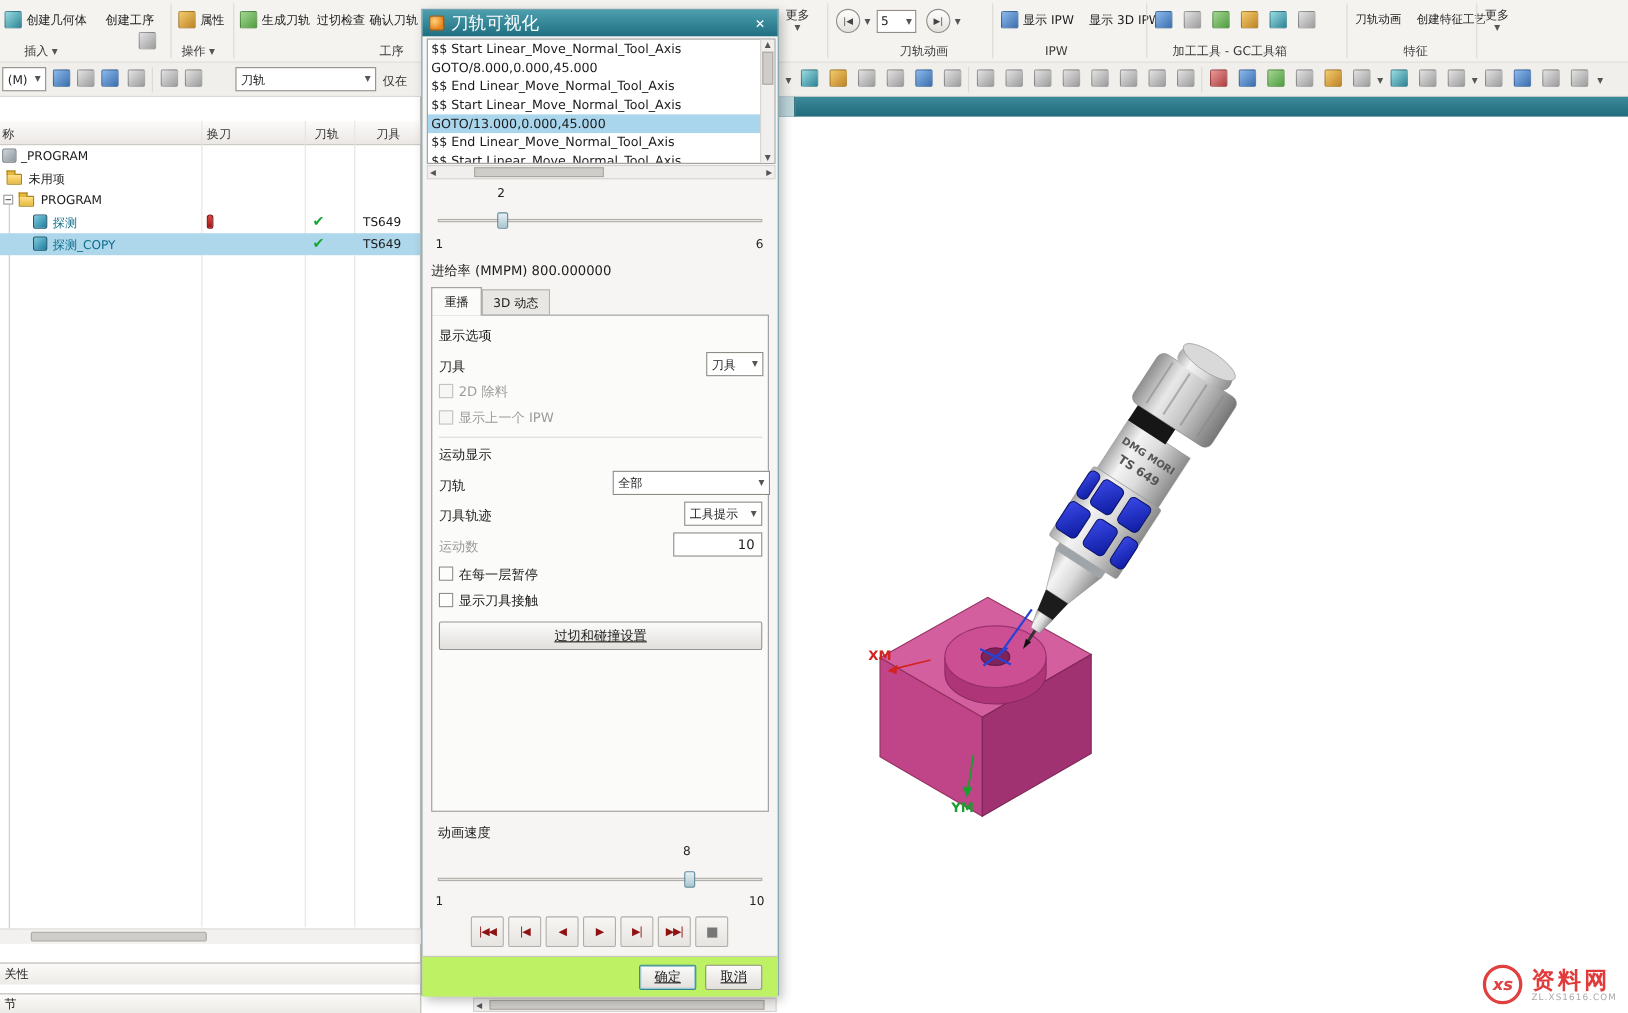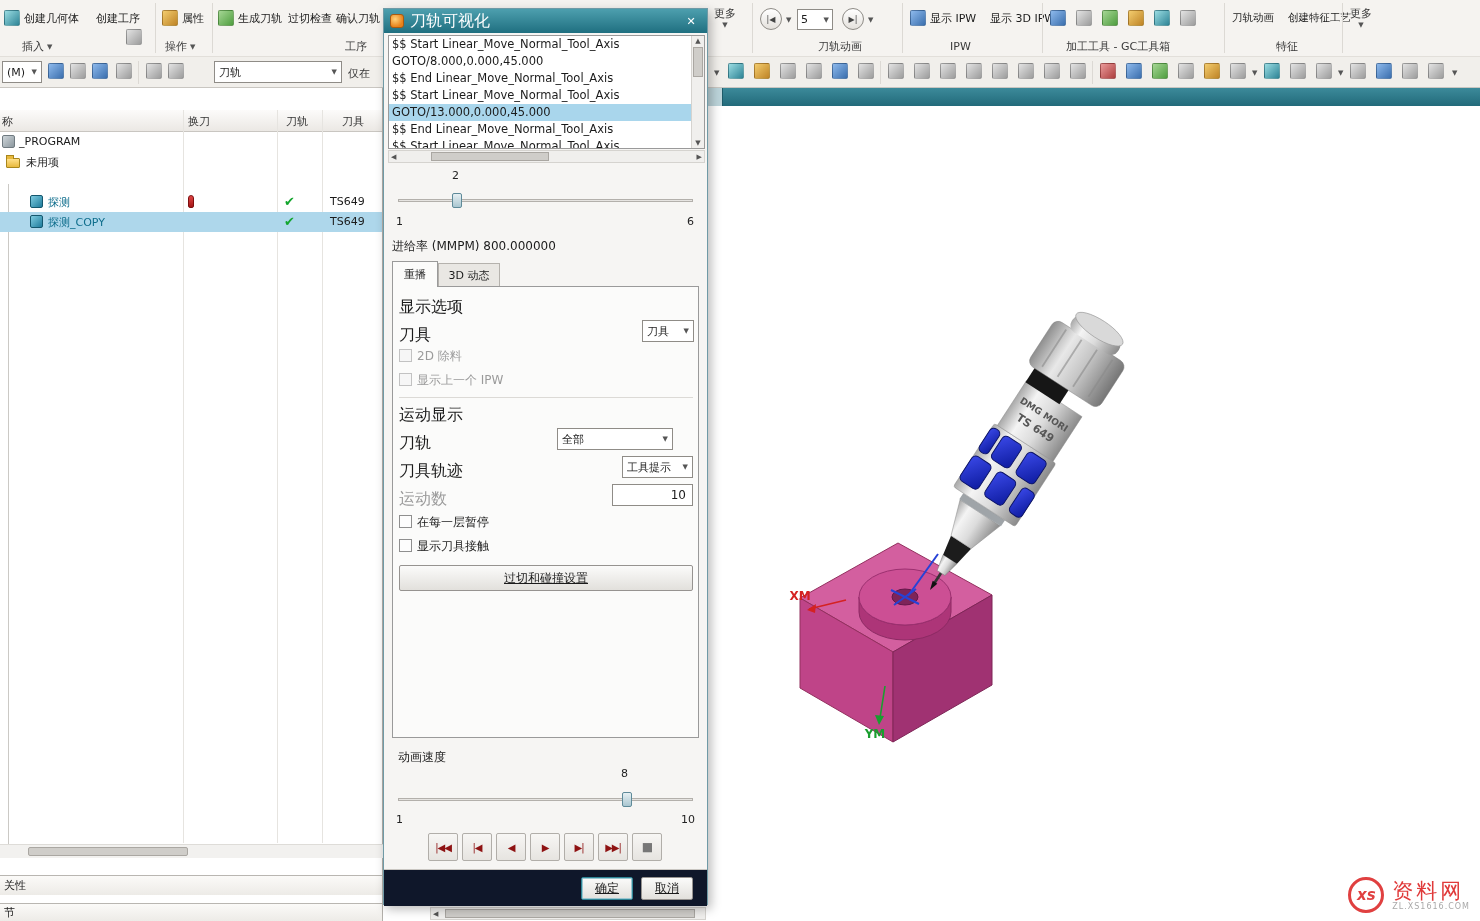--- a/index.html
+++ b/index.html
@@ -75,43 +75,43 @@
   .hscroll .a { position:absolute; top:2px; }
   .hscroll .thumb { position:absolute; left:42px; top:1px; width:118px; height:9px; background:#cfcdc9; border:1px solid #aaa7a2; }
   .slider-track { position:absolute; height:3px; background:#e6e4e1; border:1px solid #b3b0ab; }
   .slider-handle { position:absolute; width:10px; height:15px; background:linear-gradient(#e7f0f3,#a9c6d0); border:1px solid #5e8a99; border-radius:2px; }
   .slider-val { position:absolute; font-size:11px; color:#222; }
   .dlg-text { position:absolute; font-size:12px; color:#1b1b1b; white-space:nowrap; }
   .tab { position:absolute; font-size:11px; display:flex; align-items:center; justify-content:center; }
   .tab.on { background:#fbfbfa; border:1px solid #9a9a9a; border-bottom:none; z-index:2; }
   .tab.off { background:#e9e7e3; border:1px solid #b5b2ad; }
   .gbox { position:absolute; left:8px; top:277px; width:307px; height:452px; background:#fbfbfa; border:1px solid #9a9a9a; }
-  .gbox .lbl { position:absolute; font-size:16px; white-space:nowrap;text-align:center; }
+  .gbox .lbl { position:absolute; font-size:12px; white-space:nowrap;text-align:center; }
   .gbox .lbl.dim, .chk-lbl.dim { color:#9b9b9b; }
   .chk { position:absolute; width:13px; height:13px; background:#fdfdfd; border:1px solid #8f8f8f; }
   .chk.dim { border-color:#c2c2c2; background:#f6f6f6; }
   .chk-lbl { position:absolute; font-size:12px; white-space:nowrap; }
   .numbox { position:absolute; background:#fff; border:1px solid #8f8c87; display:flex; align-items:center; justify-content:flex-end; padding:0 6px; font-size:12px; }
   .nxbtn { position:absolute; background:linear-gradient(#fbfbfa,#e2e0dc); border:1px solid #969390; border-radius:2px; display:flex; align-items:center; justify-content:center; font-size:12px;text-decoration:underline; }
   .divline { position:absolute; left:6px; width:294px; height:1px; background:#dcdad6; }
   .pbbtn { position:absolute; top:824px; width:30px; height:28px; background:linear-gradient(#f7f6f4,#e6e4e0); border:1px solid #b1aea9; border-radius:2px; display:flex; align-items:center; justify-content:center; font-size:10px; color:#8e1212; letter-spacing:-1px; }
   .pbbtn.stop { color:#777; font-size:12px; }
-  .dlg-bottom { position:absolute; left:0; top:860px; width:100%; height:37px; background:#0f172a; border-top:1px solid #c9c6c1; }
+  .dlg-bottom { position:absolute; left:0; top:860px; width:100%; height:37px; background:#bef264; border-top:1px solid #c9c6c1; }
   .okbtn { border:1px solid #2e8596 !important; box-shadow:0 0 0 1px #9cc7d1 inset; }
   .dlg-underbar { position:absolute; left:430px; top:907px; width:276px; height:13px; background:#f0efed; border:1px solid #d5d3cf; z-index:3; font-size:7px; color:#555; }
   .dlg-underbar .thumb { position:absolute; left:14px; top:1px; width:250px; height:9px; background:#cfcdc9; border:1px solid #aaa7a2; }
 
   
   .vp { position:absolute; left:708px; top:88px; width:772px; height:833px; background:#fff; z-index:2; }
   .vp-top { position:absolute; left:0; top:0; width:100%; height:18px; background:linear-gradient(#3c8a9a,#226a7a); }
   .vp-top .tabchip { position:absolute; left:0; top:0; width:15px; height:18px; background:#bcd4da; border-right:1px solid #1d5b69; }
   .vp svg { position:absolute; left:0; top:0; }
   .wm { position:absolute; right:10px; bottom:8px; display:flex; align-items:center; gap:8px; z-index:4; }
   .wm-circle { width:36px; height:36px; border:3px solid #e04040; border-radius:50%; color:#e04040; font-style:italic; font-weight:bold; font-size:15px; display:flex; align-items:center; justify-content:center; }
-  .wm-name { color:#e03a3a; font-size:21px; font-weight:normal; letter-spacing:3px; line-height:22px; }
+  .wm-name { color:#e03a3a; font-size:21px; font-weight:bold; letter-spacing:3px; line-height:22px; }
   .wm-url { color:#a9a9a9; font-size:8px; letter-spacing:1px; }
 </style>
 </head>
 <body>
 
 <div class="app">
 
   <div class="ribbon">
     <div class="r1">
       <div class="rbtn" style="left:4px">
@@ -284,20 +284,25 @@
     <div class="treeline"></div>
 
     <div class="nav-row" style="top:64px">
       <span class="folder" style="position:absolute;left:6px;top:6px"></span>
       <span class="nav-name" style="left:26px">未用项</span>
     </div>
     <div class="nav-row" style="top:44px">
       <span class="node-ico prog-ico" style="position:absolute;left:2px;top:3px"></span>
       <span class="nav-name" style="left:19px">_PROGRAM</span>
     </div>
+    <div class="nav-row" style="top:84px">
+      <span class="expander" style="position:absolute;left:3px;top:5px"></span>
+      <span class="folder" style="position:absolute;left:17px;top:6px"></span>
+      <span class="nav-name" style="left:37px">PROGRAM</span>
+    </div>
     <div class="nav-row" style="top:104px">
       <span class="node-ico probe-ico" style="position:absolute;left:30px;top:3px"></span>
       <span class="nav-name op-name" style="left:48px">探测</span>
       <span class="toolchange-ico" style="position:absolute;left:188px;top:3px"></span>
       <span class="checkmark" style="position:absolute;left:284px;top:2px">✔</span>
       <span class="nav-name" style="left:330px">TS649</span>
     </div>
     <div class="nav-row sel" style="top:124px">
       <span class="node-ico probe-ico" style="position:absolute;left:30px;top:3px"></span>
       <span class="nav-name op-name" style="left:48px">探测_COPY</span>
@@ -450,21 +455,21 @@
           <span>刀具</span>
           <span class="arr">▼</span>
         </div>
       <span class="chk dim" style="left:6px;top:62px"></span>
       <span class="chk-lbl dim" style="left:24px;top:61px">2D 除料</span>
       <span class="chk dim" style="left:6px;top:86px"></span>
       <span class="chk-lbl dim" style="left:24px;top:85px">显示上一个 IPW</span>
       <div class="divline" style="top:110px"></div>
       <span class="lbl" style="left:6px;top:118px">运动显示</span>
       <span class="lbl" style="left:6px;top:146px">刀轨</span>
-      <div class="combo" style="left:164px;top:141px;width:116px;height:22px">
+      <div class="combo" style="left:164px;top:141px;width:143px;height:22px">
           <span>全部</span>
           <span class="arr">▼</span>
         </div>
       <span class="lbl" style="left:6px;top:174px">刀具轨迹</span>
       <div class="combo" style="left:229px;top:169px;width:71px;height:22px">
           <span>工具提示</span>
           <span class="arr">▼</span>
         </div>
       <span class="lbl dim" style="left:6px;top:202px">运动数</span>
       <div class="numbox" style="left:219px;top:197px;width:81px;height:22px">

